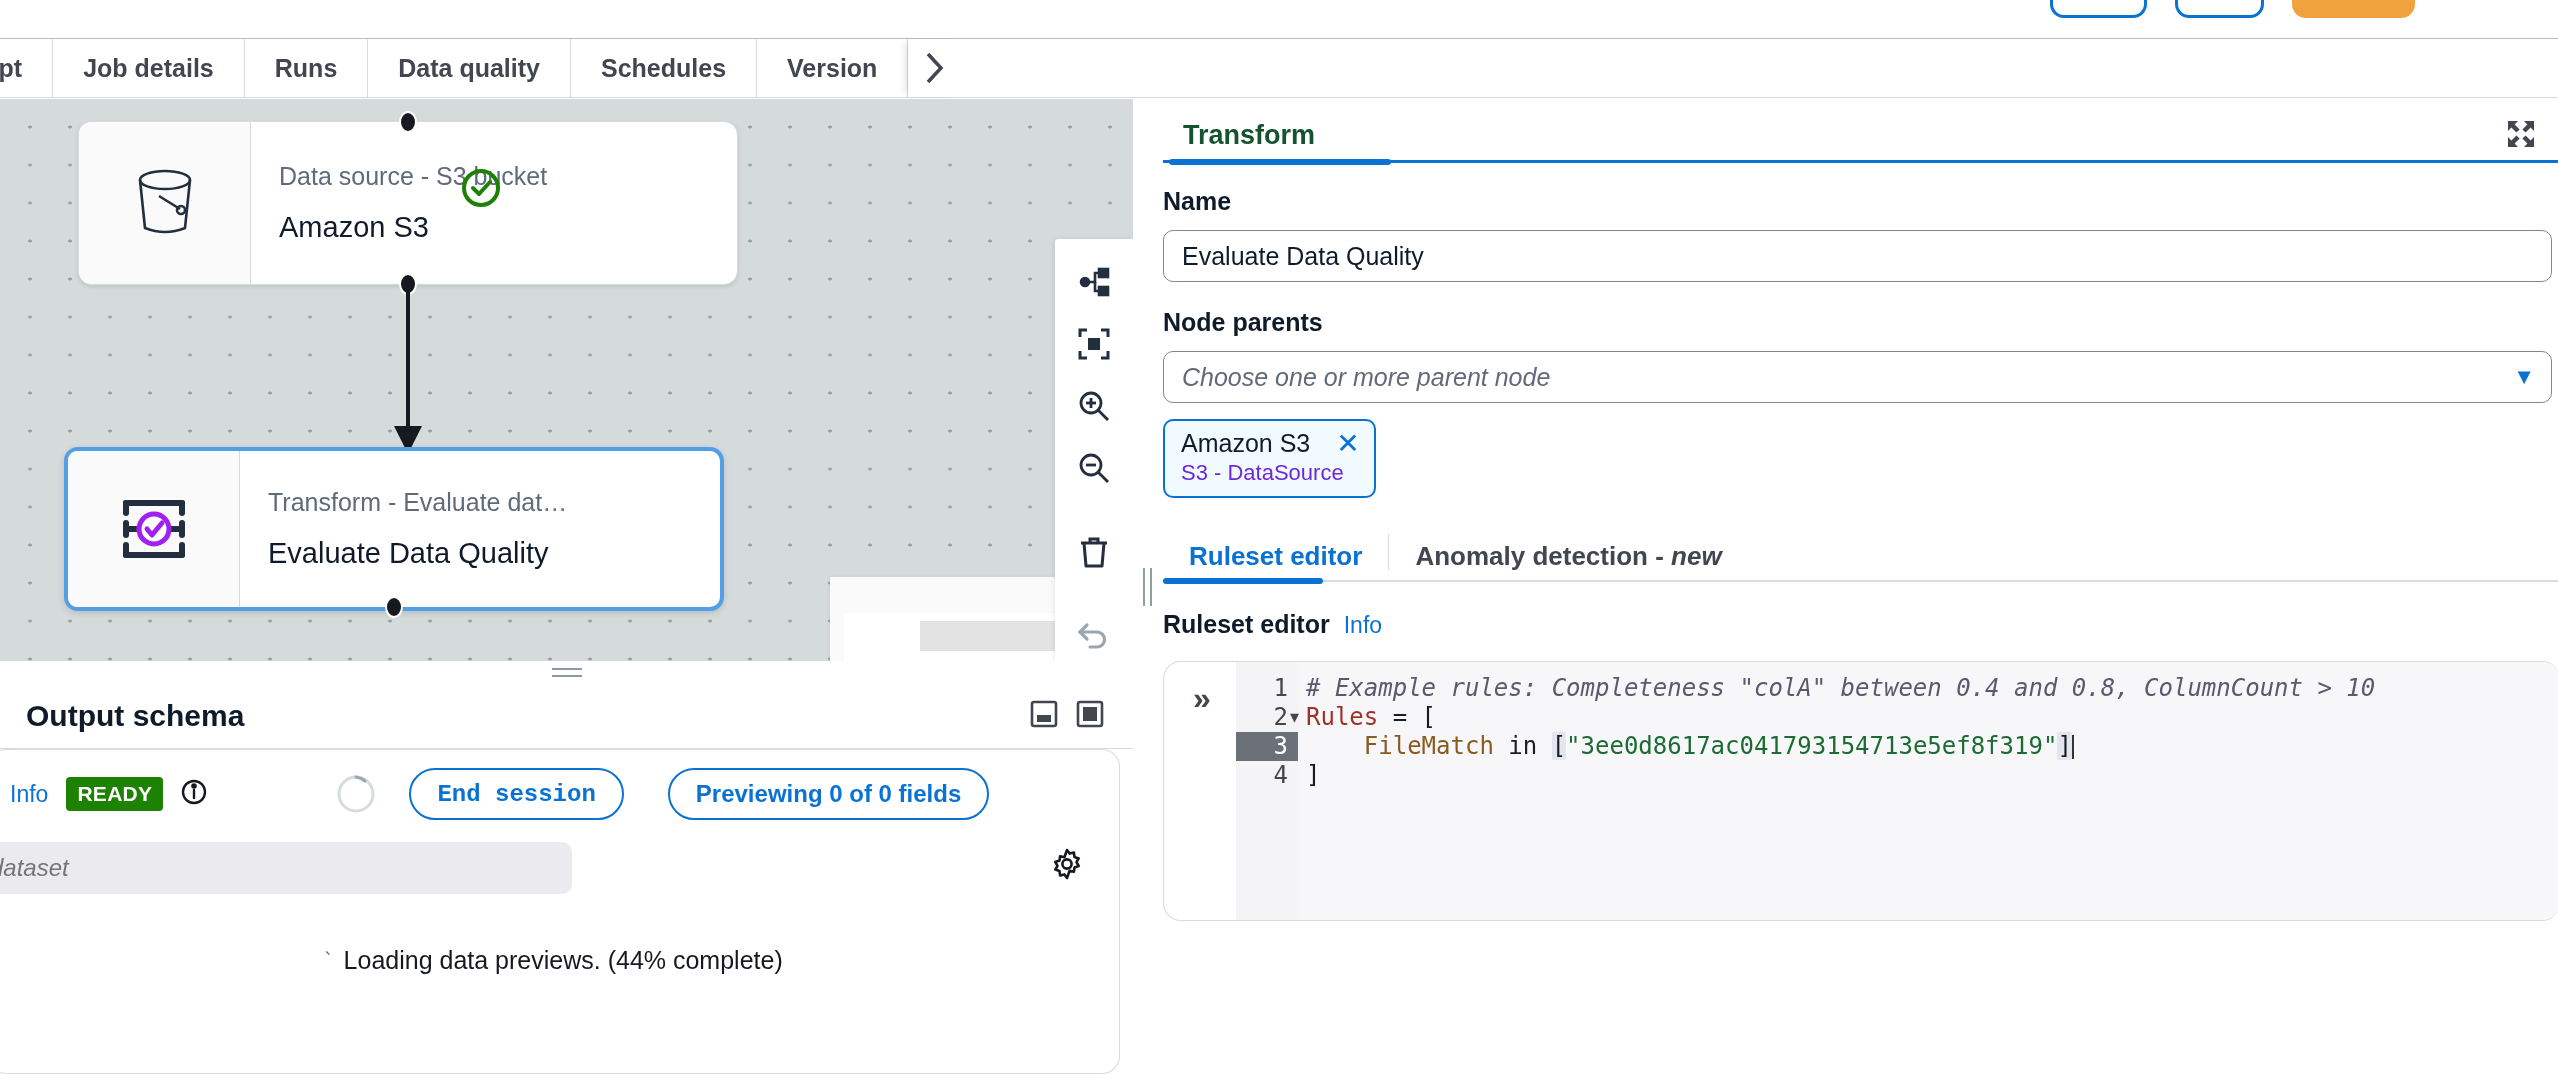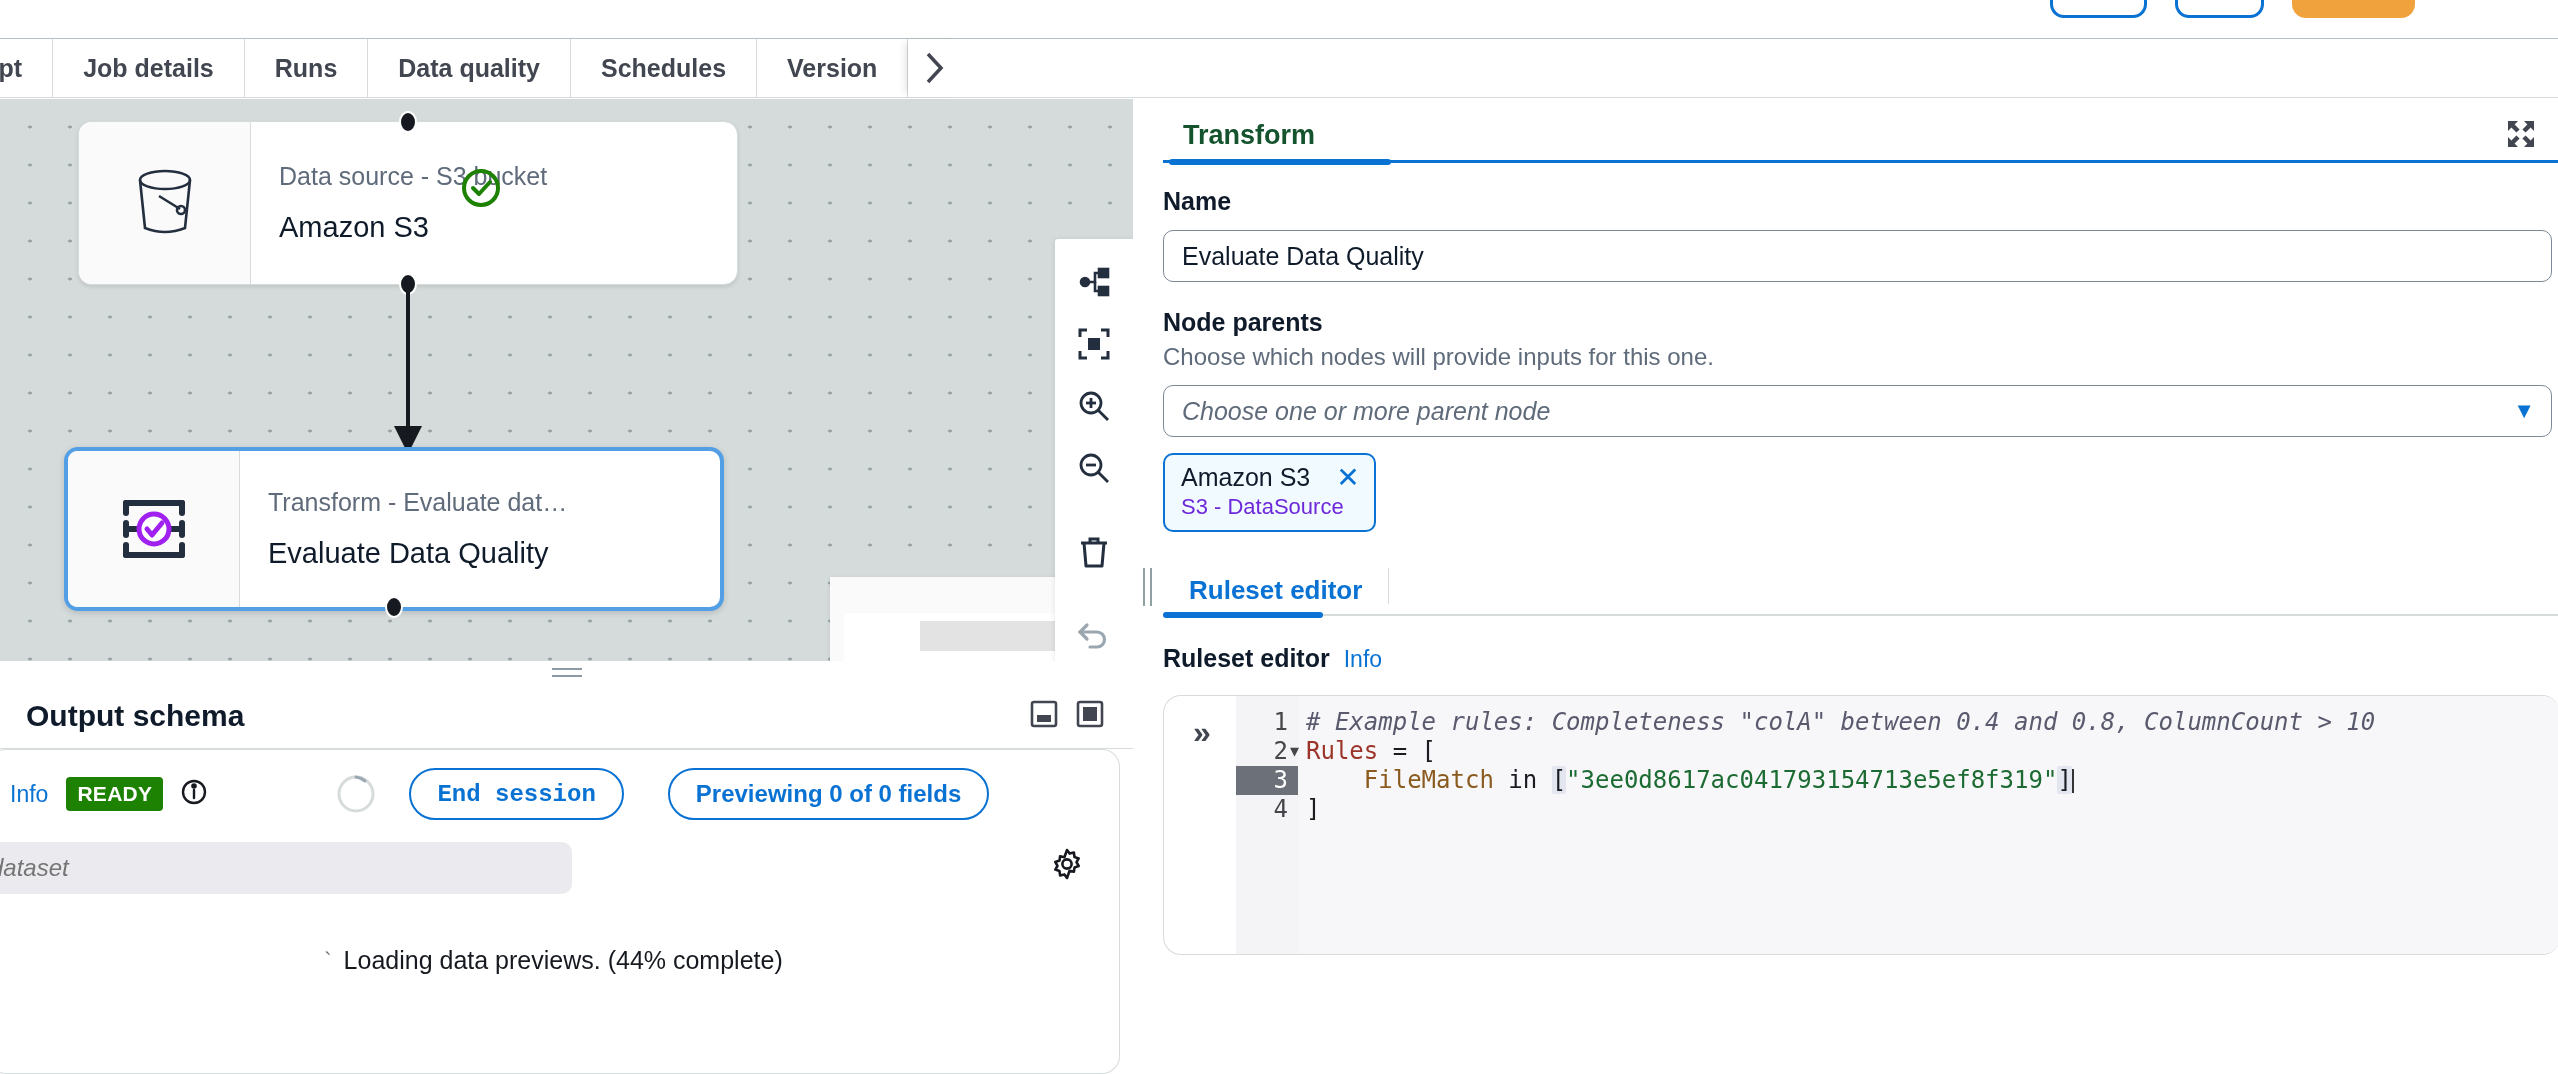--- a/index.html
+++ b/index.html
@@ -482,37 +482,37 @@
     <div id="rp-tab-underline"></div>
   </div>
 
   <div style="margin-top:22px;">
     <div class="field-label">Name</div>
     <input class="text-input" value="Evaluate Data Quality" style="">
   </div>
 
   <div style="margin-top:26px;">
     <div class="field-label">Node parents</div>
-    <div class="field-desc">Choose which nodes will provide inputs for this one.</div>
     <div class="select-input">
       <span>Choose one or more parent node</span>
       <span class="select-caret">▼</span>
     </div>
     <div id="token">
       <div id="token-row1">
         <span id="token-name">Amazon S3</span>
         <span id="token-x">✕</span>
       </div>
       <div id="token-sub">S3 - DataSource</div>
     </div>
   </div>
 
   <div id="sub-tabs">
     <div class="sub-tab active">Ruleset editor</div>
     <div id="sub-tab-div"></div>
+    <div class="sub-tab"><span>Anomaly detection - </span><span class="new-em">new</span></div>
     <div id="sub-tab-rule"></div>
     <div id="sub-tab-underline"></div>
   </div>
 
   <div id="ruleset-label-row">
     <span class="field-label">Ruleset editor</span>
     <span class="link">Info</span>
   </div>
 
   <div id="editor">

